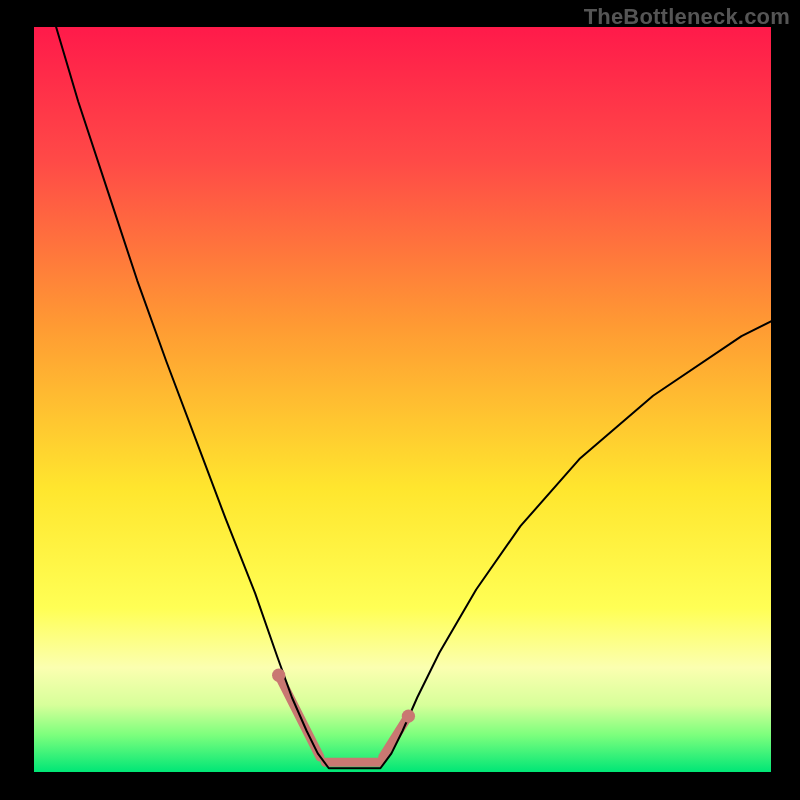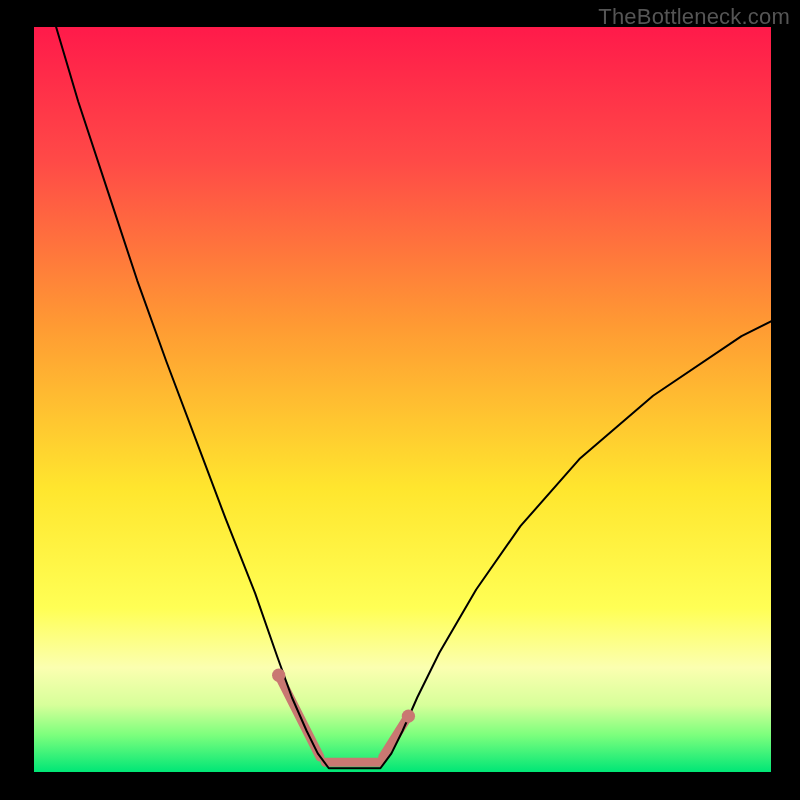--- a/index.html
+++ b/index.html
@@ -32,21 +32,21 @@
   .curve-layer {
     position: absolute;
     inset: 0;
   }
   .watermark {
     position: absolute;
     top: 4px;
     right: 10px;
     color: #555;
     font-size: 22px;
-    font-weight: 400;
+    font-weight: 700;
     letter-spacing: 0.2px;
   }
 </style>
 </head>
 <body>
 
 <div class="frame">
 
   <div class="plot-area">
     <svg class="gradient-bg" viewBox="0 0 100 100" preserveAspectRatio="none" width="100%" height="100%">

